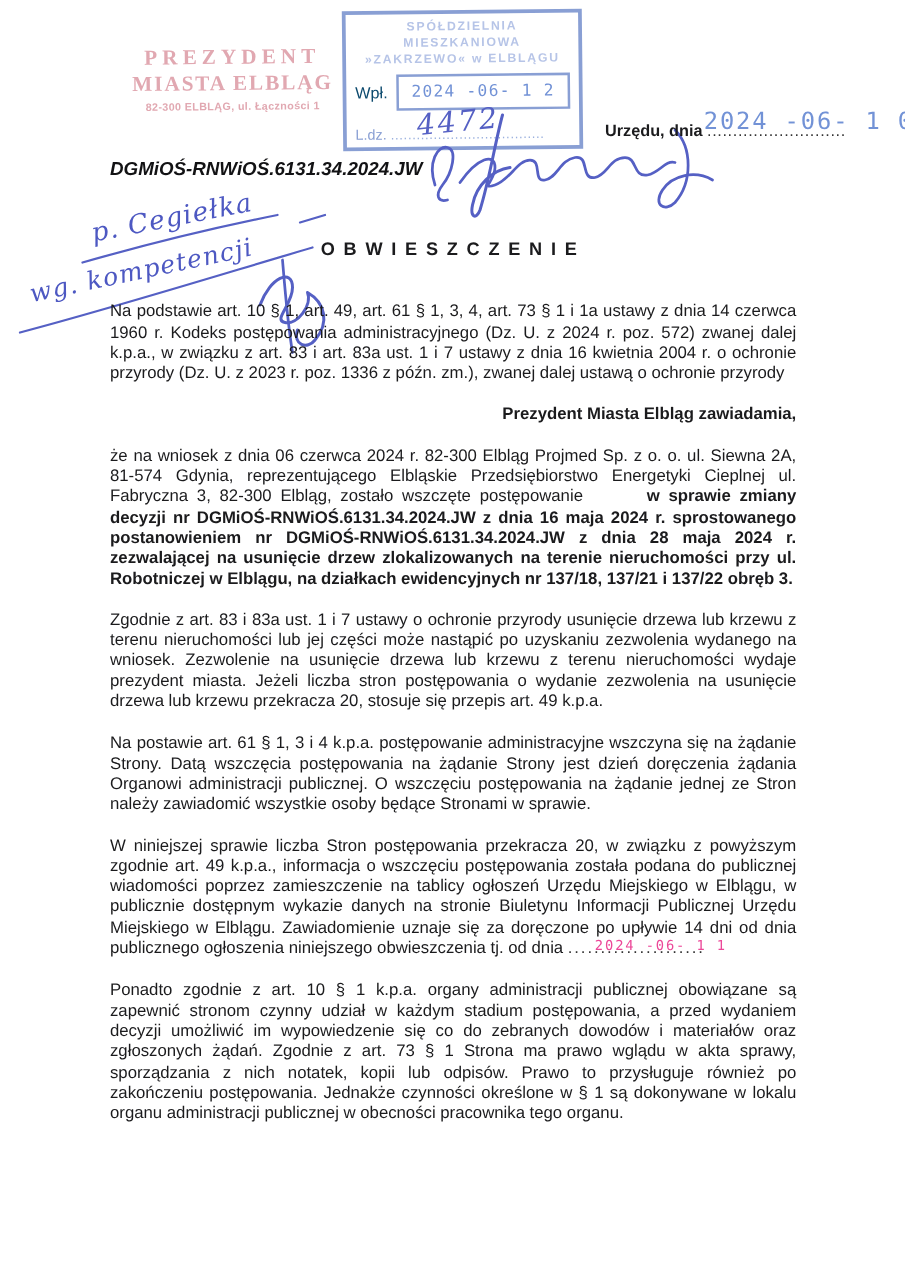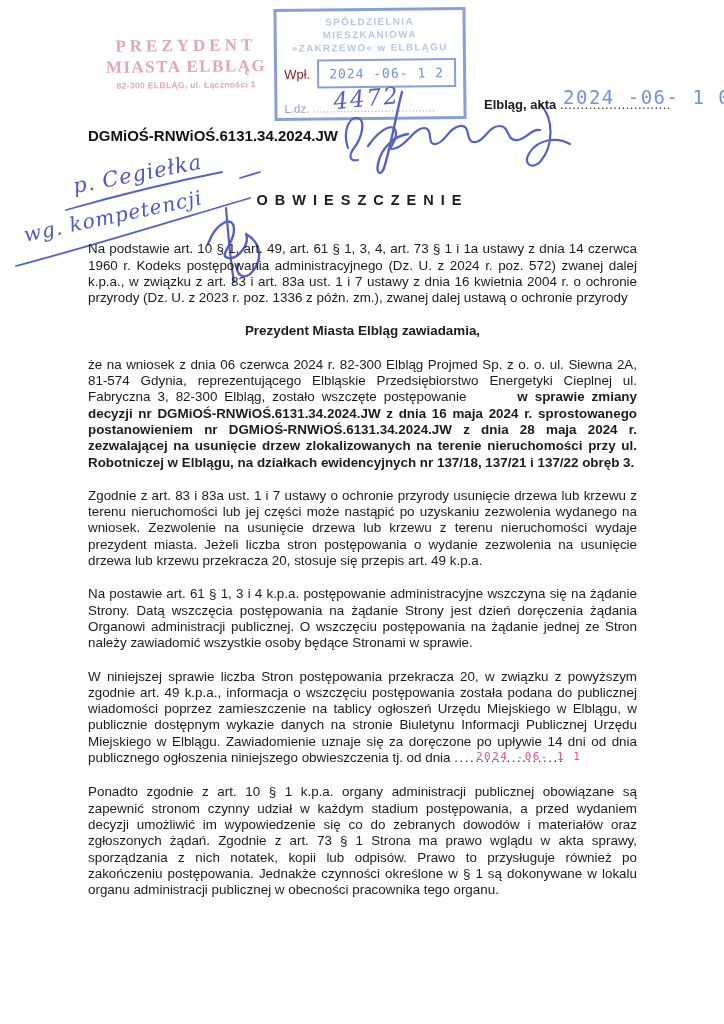--- a/index.html
+++ b/index.html
@@ -21,21 +21,21 @@
 
   
   .registry-stamp {
     position:absolute; left:274px; top:8px; width:192px; height:112px;
     border:3px solid rgba(92,122,196,.72); box-sizing:border-box;
     padding:4px 5px; transform:rotate(-0.6deg); color:#6d8ccd;
   }
   .registry-org { text-align:center; font-size:9.8px; font-weight:bold; letter-spacing:1.4px;
     color:rgba(122,148,212,.55); line-height:13px; }
   .wpl-row { display:flex; align-items:center; margin-top:5px; margin-left:2px; }
-  .wpl-label { font-size:13px; margin-right:7px; color:#7f1d1d; }
+  .wpl-label { font-size:13px; margin-right:7px; color:#0c4a6e; }
   .date-box {
     border:2.5px solid rgba(92,122,196,.72); padding:5px 10px;
     font-family:"DejaVu Sans Mono", monospace; font-size:13px; letter-spacing:1px; color:#7292d6;
   }
   .ldz-row { position:absolute; left:7px; bottom:3px; font-size:11.5px; color:#8aa0d4; }
   .ldz-dots { letter-spacing:.5px; font-size:10.5px; color:#9ab0de; }
   .ldz-number {
     position:absolute; left:56px; top:74px;
     font-family:"DejaVu Serif", serif; font-style:italic; font-size:23px;
     color:#5560c4; transform:rotate(-5deg); letter-spacing:2px;
@@ -52,28 +52,28 @@
 
   
   .place-date { position:absolute; left:484px; top:97px; font-size:13px; font-weight:600; white-space:nowrap; }
   .place-date .dots { font-weight:400; letter-spacing:.5px; color:#333; }
   .date-stamp-top {
     position:absolute; left:563px; top:86px;
     font-family:"DejaVu Sans Mono", monospace; font-size:19px; letter-spacing:1.5px; color:#7292d6; white-space:nowrap;
   }
 
   
-  .reference { position:absolute; left:88px; top:127px; font-size:15px; font-weight:bold; color:#121214; }
+  .reference { position:absolute; left:88px; top:127px; font-size:15px; font-weight:bold; color:#121214;font-style:italic; }
 
   
   .content { position:absolute; left:88px; top:192px; width:549px;
     font-size:13.4px; line-height:16.3px; text-align:justify; color:#1b1b1d; }
   .title { text-align:center; font-weight:bold; font-size:14.5px; letter-spacing:7px; margin:0 0 33px; }
   .content p { margin:0 0 17px; }
-  .heading { text-align:center; font-weight:bold; }
+  .heading { text-align:right; font-weight:bold; }
   .bold { font-weight:bold;margin-left:44px; }
   .p5-dots { letter-spacing:1.5px; color:#333; }
   .inline-stamp {
     font-family:"DejaVu Sans Mono", monospace; color:#ec4899;
     letter-spacing:1.5px; font-size:11px; position:relative; top:-2px; margin-left:-88px;
     white-space:nowrap;
   }
 </style>
 </head>
 <body>
@@ -116,21 +116,21 @@
       <path d="M54,62 C110,46 170,32 210,24" stroke-width="1.8"></path>
       <path d="M228,30 L248,24" stroke-width="1.8"></path>
       <path d="M4,118 C80,98 170,70 238,50" stroke-width="1.8"></path>
       <path d="M196,96 C204,74 222,66 222,82 C222,96 206,108 216,110 C226,112 238,96 234,86 C248,94 252,110 240,124 C234,132 222,128 226,116" stroke-width="2.4"></path>
       <path d="M214,60 C216,84 218,110 222,134" stroke-width="2.2"></path>
     </svg>
   </div>
 
   <div class="date-stamp-top">2024 -06- 1 0</div>
   <div class="place-date">
-    <span>Elbląg, akta</span>
+    <span>Urzędu, dnia</span>
     <span class="dots">...........................</span>
   </div>
 
   <div class="reference">DGMiOŚ-RNWiOŚ.6131.34.2024.JW</div>
 
   <div class="content">
     <div class="title">OBWIESZCZENIE</div>
 
     <p>Na podstawie art. 10 § 1, art. 49, art. 61 § 1, 3, 4, art. 73 § 1 i 1a ustawy z dnia 14 czerwca 1960 r. Kodeks postępowania administracyjnego (Dz. U. z 2024 r. poz. 572) zwanej dalej k.p.a., w związku z art. 83 i art. 83a ust. 1 i 7 ustawy z dnia 16 kwietnia 2004 r. o ochronie przyrody (Dz. U. z 2023 r. poz. 1336 z późn. zm.), zwanej dalej ustawą o ochronie przyrody</p>
 

